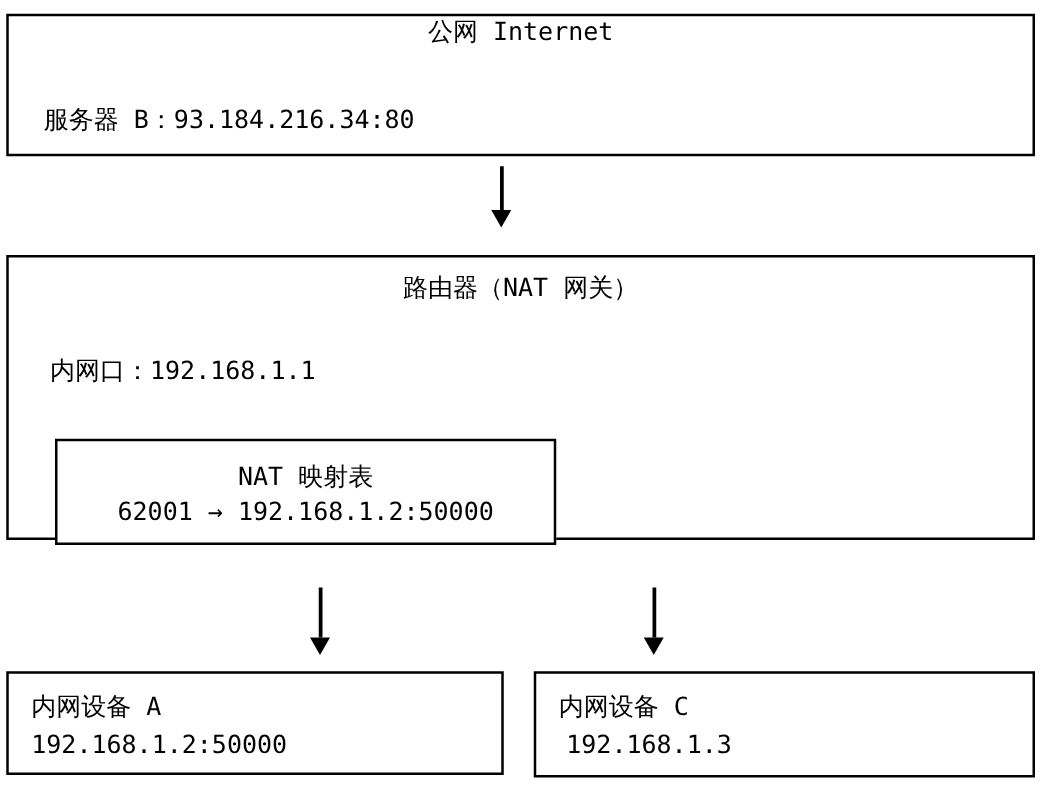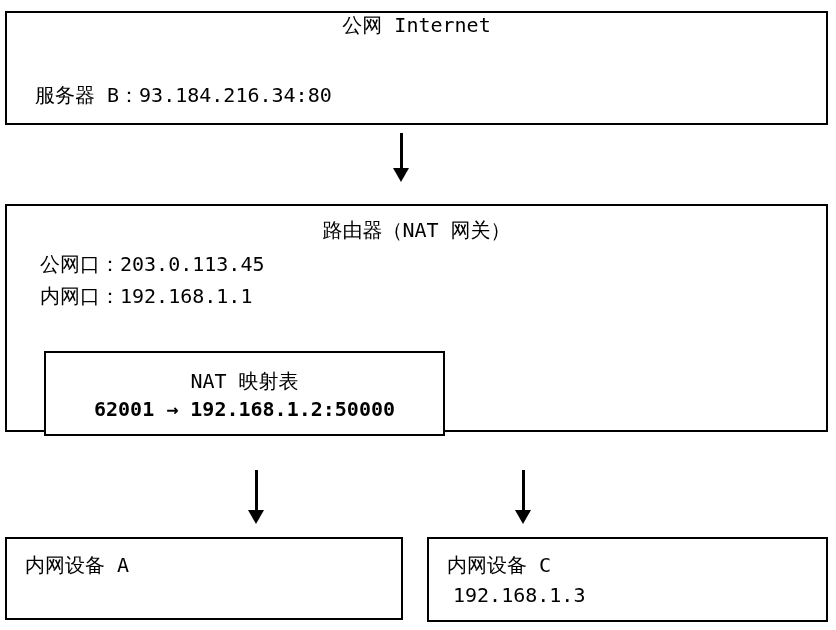--- a/index.html
+++ b/index.html
@@ -89,21 +89,20 @@
     left: 37px;
     top: 145px;
     width: 401px;
     height: 85px;
   }
   #nat-title {
     top: 16px;
   }
   #nat-entry {
     top: 44px;
-    font-weight: bold;
   }
 
   
   #box-device-a {
     left: 5px;
     top: 537px;
     width: 398px;
     height: 83px;
   }
   #device-a-name {
@@ -193,41 +192,41 @@
     <div class="line left" id="internet-server">服务器 B：93.184.216.34:80</div>
   </div>
 
   <div class="connector" id="arrow-internet-router">
     <div class="shaft"></div>
     <div class="head"></div>
   </div>
 
   <div class="node" id="box-router">
     <div class="line center" id="router-title">路由器（NAT 网关）</div>
-    <div class="line left" id="router-wan">公网口：203.0.113.45</div>
     <div class="line left" id="router-lan">内网口：192.168.1.1</div>
 
     <div class="node" id="box-nat">
       <div class="line center" id="nat-title">NAT 映射表</div>
       <div class="line center" id="nat-entry">62001 → 192.168.1.2:50000</div>
     </div>
   </div>
 
   <div class="connector" id="arrow-router-a">
     <div class="shaft"></div>
     <div class="head"></div>
   </div>
 
   <div class="connector" id="arrow-router-c">
     <div class="shaft"></div>
     <div class="head"></div>
   </div>
 
   <div class="node" id="box-device-a">
     <div class="line left" id="device-a-name">内网设备 A</div>
+    <div class="line left" id="device-a-addr">192.168.1.2:50000</div>
   </div>
 
   <div class="node" id="box-device-c">
     <div class="line left" id="device-c-name">内网设备 C</div>
     <div class="line left" id="device-c-addr">192.168.1.3</div>
   </div>
 
 </div>
 
 </body></html>

